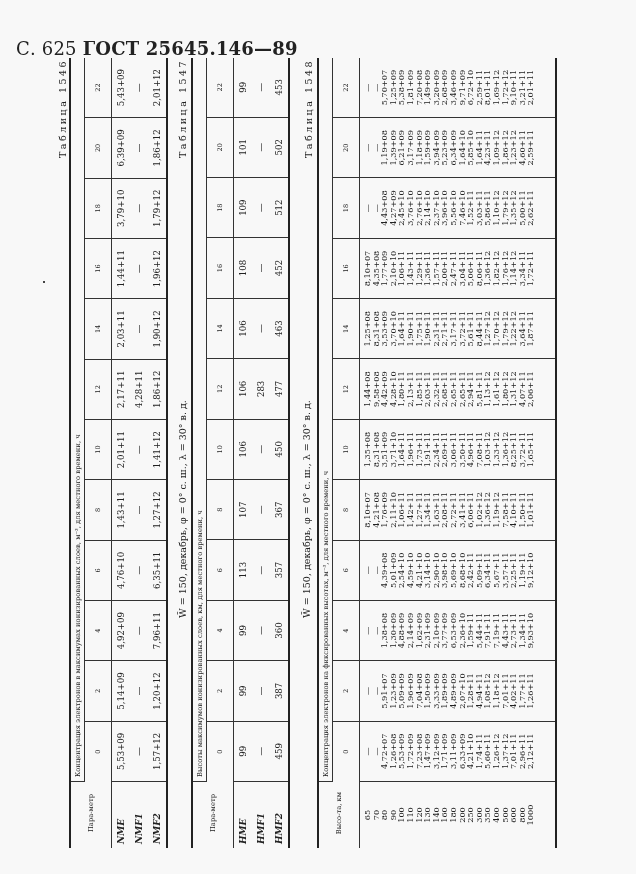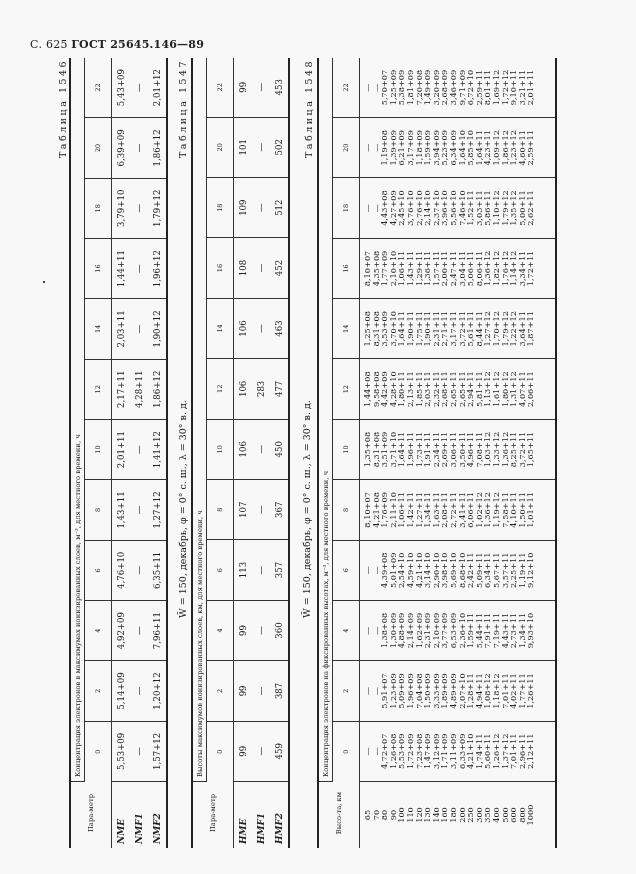--- a/index.html
+++ b/index.html
@@ -1,17 +1,17 @@
 <!DOCTYPE html>
 <html><head>
 <meta charset="utf-8">
 <style>
   html,body{margin:0;padding:0;background:#f8f8f8;}
   body{width:636px;height:874px;position:relative;overflow:hidden;font-family:"DejaVu Serif","Liberation Serif",serif;color:#222;}
-  .pagehead{position:absolute;left:30px;top:38px;font-size:11px;letter-spacing:0.2px;}
+  .pagehead{position:absolute;left:16px;top:38px;font-size:18px;letter-spacing:0.2px;}
   .pagehead .gost{font-weight:bold;}
   .dot{position:absolute;left:43px;top:281px;width:2px;height:2px;background:#444;}
   
   .rot{position:absolute;left:55px;top:848px;width:790px;height:575px;transform-origin:0 0;transform:rotate(-90deg);}
   .tlabel{position:absolute;font-size:9.5px;letter-spacing:2.5px;}
   .caption{position:absolute;font-size:9.5px;white-space:nowrap;}
   table{position:absolute;border-collapse:collapse;font-size:8.6px;}
   td,th{border-left:1px solid #333;padding:0;text-align:center;font-weight:normal;}
   td:first-child,th:first-child{border-left:none;}
   th{border-bottom:1px solid #333;height:26px;font-size:6.5px;}

